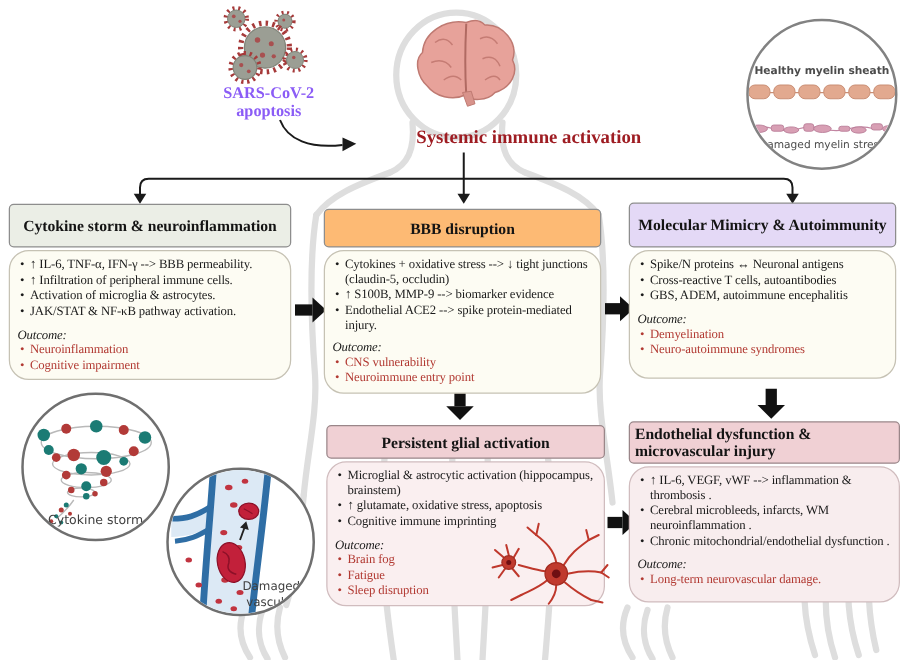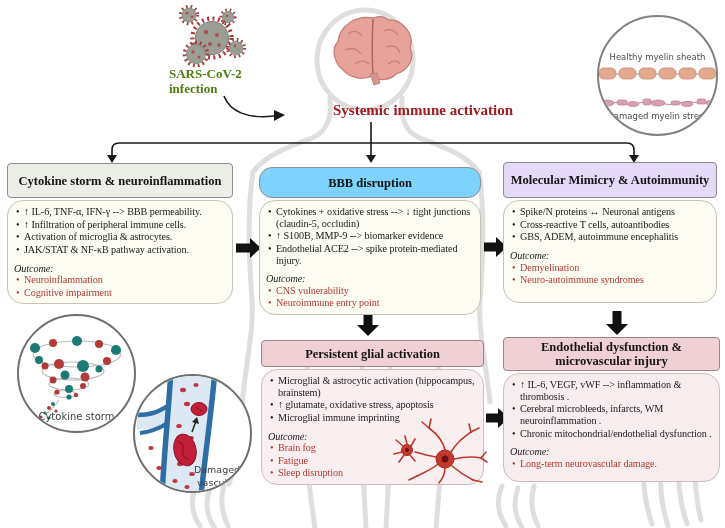--- a/index.html
+++ b/index.html
@@ -4,63 +4,63 @@
 <style>
   html,body{margin:0;padding:0;background:#fff;}
   .canvas{
     position:relative;width:725px;height:528px;background:#ffffff;overflow:hidden;
     font-family:"Liberation Serif","DejaVu Serif",serif;color:#1a1a1a;
   }
   svg{display:block}
   .layer{position:absolute;left:0;top:0;pointer-events:none;}
 
   
-  .virus-label{position:absolute;left:169px;top:67px;width:92px;
-    font-weight:bold;font-size:13px;line-height:1.12;color:#4d7c0f;}
+  .virus-label{position:absolute;left:169px;top:67px;width:92px;text-align:center;
+    font-weight:bold;font-size:13px;line-height:1.12;color:#8b5cf6;}
   .systemic-label{position:absolute;left:283px;top:102px;width:280px;text-align:center;
     font-weight:bold;font-size:15px;color:#9e1c22;}
 
   
   .pbox{position:absolute;}
   .pbox-header{border:1.4px solid #8d8d8d;border-radius:4px;display:flex;align-items:center;justify-content:center;
     padding:2px 4px;box-sizing:border-box;}
-  .pbox-header h3{margin:0;font-size:12.5px;font-weight:bold;text-align:center;line-height:1.12;color:#141414;}
+  .pbox-header h3{margin:0;font-size:12.5px;font-weight:bold;text-align:left;line-height:1.12;color:#141414;}
   .pbox-body{border:1.2px solid #c6c2b4;border-radius:16px;background:#fdfcf3;margin-top:2px;
     padding:5px 4px 4px 6px;box-sizing:border-box;font-size:10.2px;line-height:1.14;letter-spacing:-0.1px;position:relative;}
   .bullets{margin:0;padding:0;list-style:none;}
   .bullets li{position:relative;padding-left:10px;margin:0 0 1px 0;}
   .bullets li::before{content:"•";position:absolute;left:2px;top:0;}
   .outcome-label{font-style:italic;margin-top:7px;}
   .outcomes li{color:#b23a33;}
   .outcomes li::before{color:#b23a33;}
 
   .b1{left:7px;top:163px;width:226px;}
   .b1 .pbox-header{background:#ebeee6;min-height:35px;}
   .b1 .pbox-body{min-height:101px;}
   .b2{left:259px;top:167px;width:222px;}
-  .b2 .pbox-header{background:#7dd3fc;min-height:31px;border-radius:13px;}
+  .b2 .pbox-header{background:#fdba74;min-height:31px;}
   .b2 .pbox-body{min-height:105px;}
   .b3{left:503px;top:162px;width:214px;}
   .b3 .pbox-header{background:#e4d9f6;min-height:36px;}
   .b3 .pbox-body{min-height:103px;}
   .b4{left:261px;top:340px;width:223px;}
   .b4 .pbox-header{background:#f0d0d4;border-color:#9a8689;min-height:27px;}
   .b4 .pbox-body{min-height:113px;background:#faeff0;border-color:#d0bcbe;}
   .b5{left:503px;top:337px;width:217px;}
   .b5 .pbox-header{background:#f0d0d4;border-color:#9a8689;min-height:31px;}
   .b5 .pbox-body{min-height:109px;background:#f8edee;border-color:#d0bcbe;}
   .neuron-wrap{position:absolute;left:131px;top:42px;width:96px;height:72px;}
 
   
   .inset{position:absolute;border-radius:50%;background:#fff;box-sizing:border-box;overflow:hidden;}
   .inset-myelin{left:597px;top:15px;width:121px;height:121px;border:2.2px solid #828282;}
   .inset-cytokine{left:17px;top:314px;width:119px;height:119px;border:2.4px solid #6f6f6f;}
   .inset-vascular{left:133px;top:374px;width:119px;height:119px;border:2.4px solid #6f6f6f;}
   .inset-label{position:absolute;font-family:"DejaVu Sans","Liberation Sans",sans-serif;color:#4c4c4c;}
-  .lbl-healthy{left:0;right:0;top:35px;text-align:center;font-size:8.5px;}
+  .lbl-healthy{left:0;right:0;top:35px;text-align:center;font-size:8.5px;font-weight:bold;}
   .lbl-damaged-myelin{left:0;right:0;top:94px;text-align:center;font-size:8.5px;}
   .lbl-cytokine{left:0;right:0;top:95px;text-align:center;font-size:10px;color:#3f3f3f;}
   .lbl-vascular{left:52px;top:88px;width:60px;text-align:center;font-size:9.5px;line-height:1.35;color:#3f3f3f;}
 </style>
 </head>
 <body>
 
 <div class="canvas">
 
   <svg class="layer" width="725" height="528">
@@ -148,21 +148,21 @@
       <circle cx="21" cy="52" r="9.5" fill="#9b9e94" stroke="#7f8277" stroke-width="0.9"></circle>
       <circle cx="18" cy="50" r="1.7" fill="#a85050"></circle>
         <circle cx="24" cy="55" r="1.5" fill="#a85050"></circle>
       <circle cx="61" cy="46" r="8.5" fill="none" stroke="#a63a3a" stroke-width="3.2" stroke-dasharray="1.6 2.9"></circle>
       <circle cx="61" cy="46" r="6.8" fill="#9b9e94" stroke="#7f8277" stroke-width="0.8"></circle>
       <circle cx="60" cy="44" r="1.4" fill="#a85050"></circle>
     </g>
   </svg>
   <div class="virus-label">
     <span>SARS-CoV-2</span><br>
-    <span>infection</span>
+    <span>apoptosis</span>
   </div>
 
   <svg class="layer" style="left:328px;top:14px" width="90" height="72" viewBox="0 0 90 72">
     <path d="M45,4 C28,1 11,12 10,28 C3,34 6,48 14,55 C20,63 34,67 44,62 C48,67 62,67 68,60 C81,56 87,44 82,34 C87,20 74,5 60,6 C55,1 50,2 45,4 Z" fill="#e7a29a" stroke="#bf7a72" stroke-width="1.2"></path>
     <path d="M45,5 C44,25 44,45 45,62" fill="none" stroke="#b06a62" stroke-width="1.6"></path>
     <g fill="none" stroke="#c57c74" stroke-width="1.2">
       <path d="M20,20 q8,-6 14,2"></path>
         <path d="M17,36 q10,-4 16,4"></path>
         <path d="M27,50 q8,-6 14,0"></path>
       <path d="M56,17 q8,-4 14,4"></path>
@@ -258,21 +258,21 @@
   </section>
 
   <section class="pbox b4">
     <div class="pbox-header">
       <h3>Persistent glial activation</h3>
     </div>
     <div class="pbox-body">
       <ul class="bullets">
         <li>Microglial &amp; astrocytic activation (hippocampus, brainstem)</li>
         <li>↑ glutamate, oxidative stress, apoptosis</li>
-        <li>Microglial immune imprinting</li>
+        <li>Cognitive immune imprinting</li>
       </ul>
       <div class="outcome-label">Outcome:</div>
       <ul class="bullets outcomes">
         <li>Brain fog</li>
         <li>Fatigue</li>
         <li>Sleep disruption</li>
       </ul>
       <div class="neuron-wrap">
         <svg width="96" height="72" viewBox="0 0 96 72">
           <g fill="none" stroke="#bf382c" stroke-width="1.6" stroke-linecap="round">

